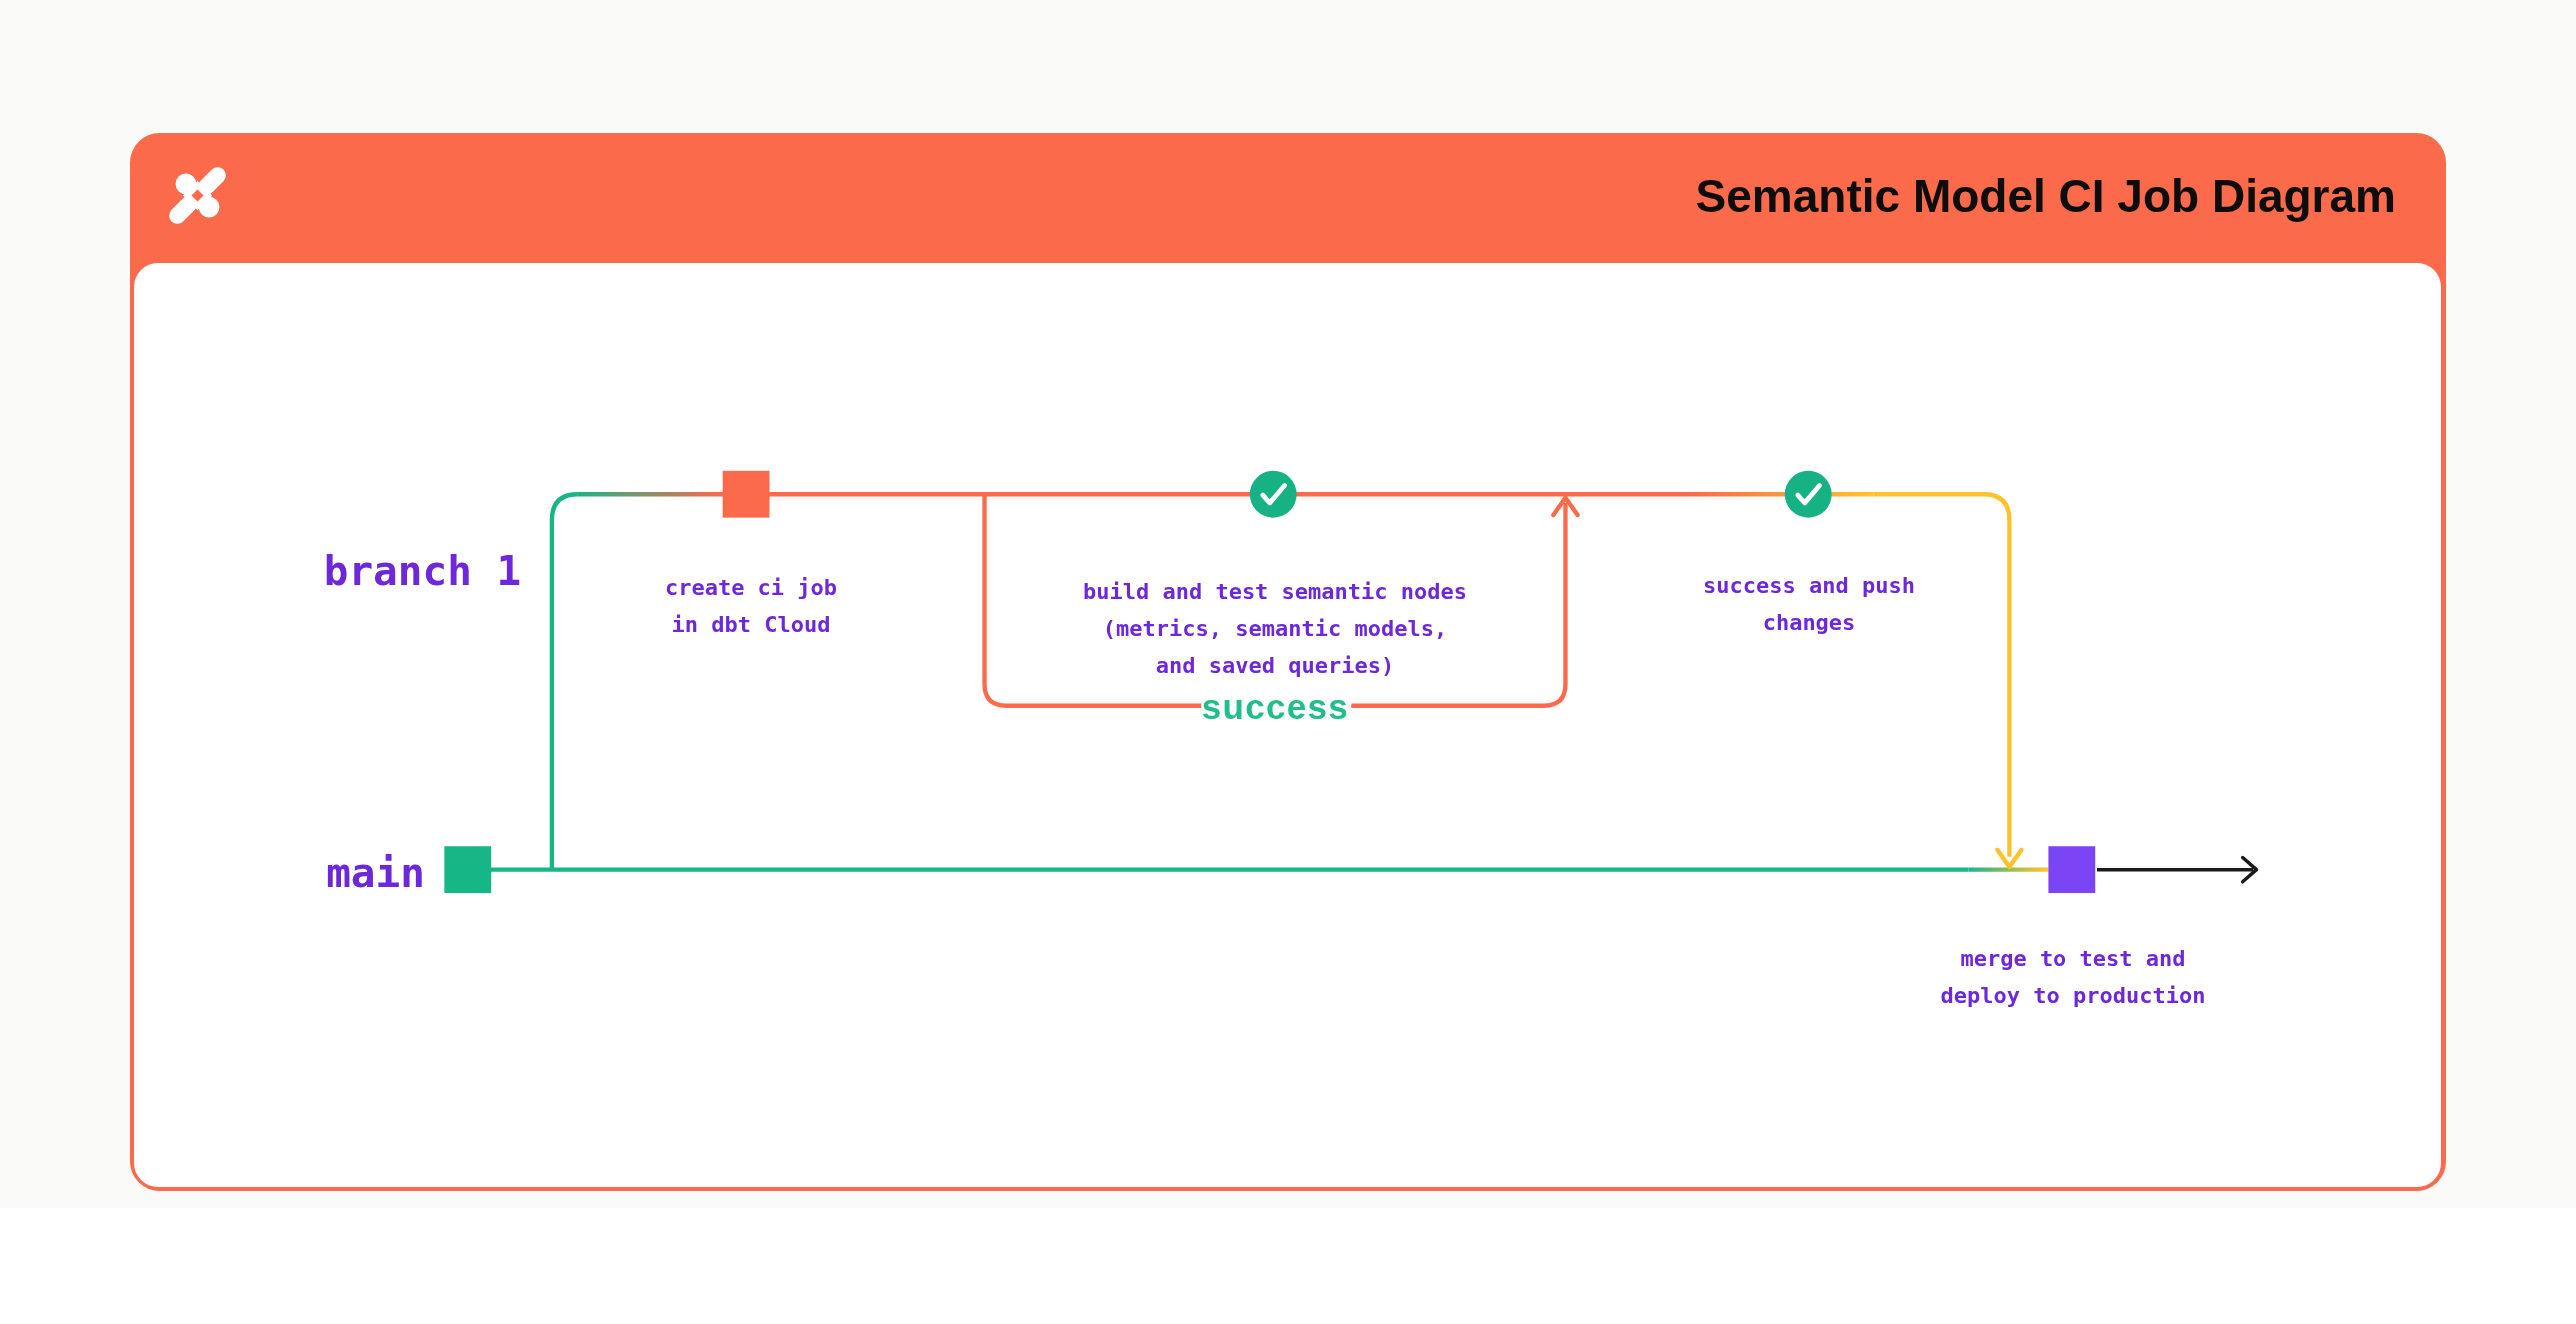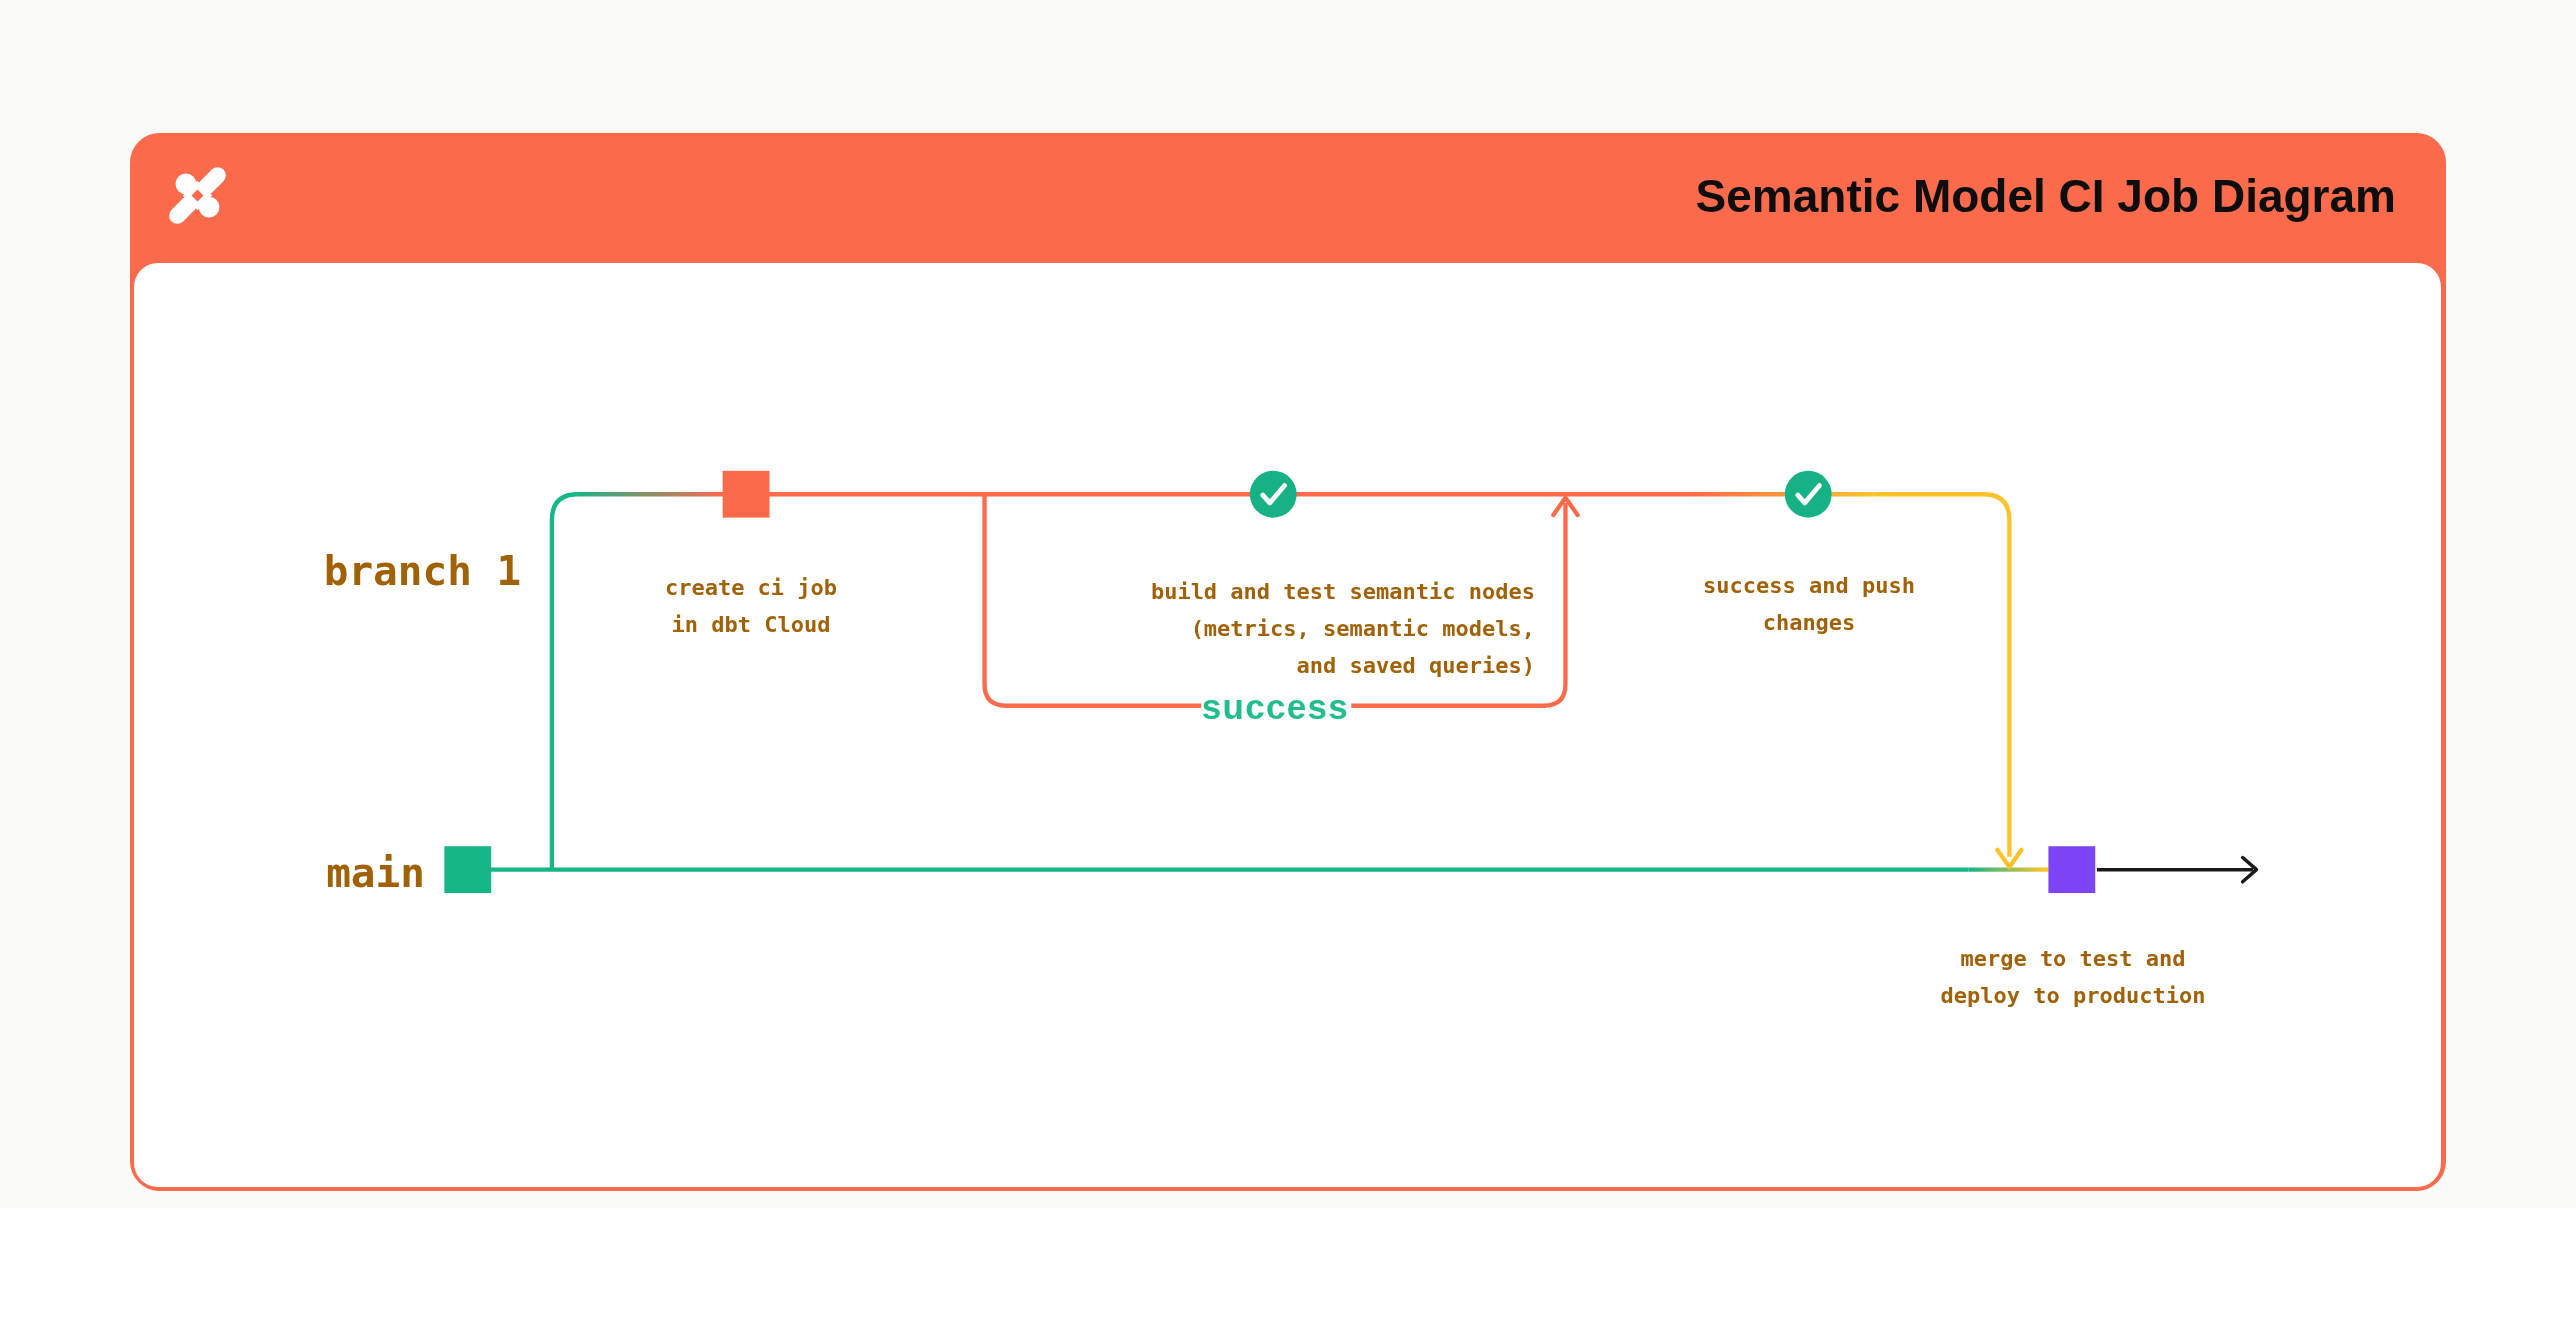--- a/index.html
+++ b/index.html
@@ -11,30 +11,30 @@
         background:#FB6A4B;border-radius:29.5px;}
   .card-body{position:absolute;left:134px;top:263px;width:2307px;height:924px;
         background:#FFFFFF;border-radius:24px;}
 
   .logo{position:absolute;left:167px;top:165px;width:61px;height:61px;}
 
   .title{position:absolute;right:180px;top:170px;height:52px;line-height:52px;
          font-size:46px;font-weight:bold;color:#0D0D0D;white-space:nowrap;}
 
   
-  .mono{font-family:"DejaVu Sans Mono",monospace;font-weight:bold;color:#a16207;}
+  .mono{font-family:"DejaVu Sans Mono",monospace;font-weight:bold;color:#6d28d9;}
   .branch-label{position:absolute;font-size:41px;line-height:52px;text-align:center;white-space:nowrap;}
   .node-text{position:absolute;font-size:22px;line-height:37px;text-align:center;white-space:nowrap;margin-top:28px;}
   .node-text div{white-space:nowrap;}
 
   .label-branch1{left:249px;top:545px;width:347px;}
   .label-main{left:202px;top:847px;width:347px;}
 
   .t-create{left:491px;top:541px;width:520px;}
-  .t-build{left:1015px;top:545px;width:520px;text-align:right;}
+  .t-build{left:1015px;top:545px;width:520px;}
   .t-commit{left:1549px;top:539px;width:520px;}
   .t-merge{left:1813px;top:912px;width:520px;}
 
   .success-label{position:absolute;left:1102px;top:689px;width:347px;height:35px;line-height:35px;
       text-align:center;font-size:35px;font-weight:bold;letter-spacing:1.3px;color:#21BD8C;}
 
   .diagram-svg{position:absolute;left:0;top:0;width:2576px;height:1324px;}
 </style>
 </head>
 <body>

